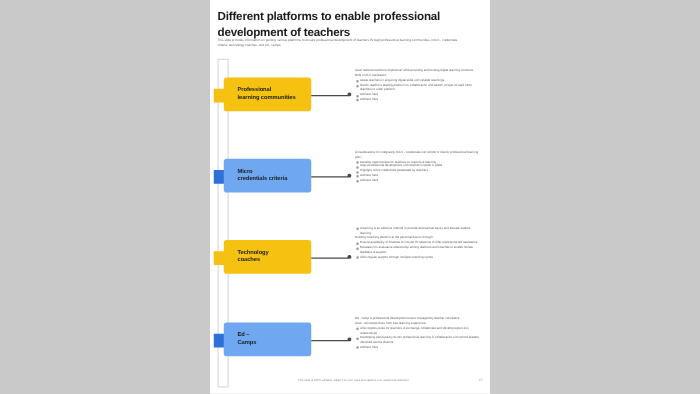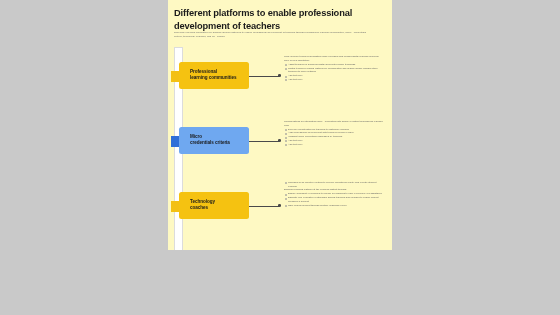--- a/index.html
+++ b/index.html
@@ -10,22 +10,22 @@
     height: 315px;
     overflow: hidden;
     font-family: "Liberation Sans", sans-serif;
   }
 
   #slide {
     position: absolute;
     left: 168px;
     top: 0;
     width: 224px;
-    height: 250px;
-    background: #fef9c3;
+    height: 315px;
+    background: #ffffff;
     overflow: hidden;
   }
 
   
   .title {
     position: absolute;
     left: 6px;
     top: 7px;
     width: 200px;
     font-size: 9.3px;

